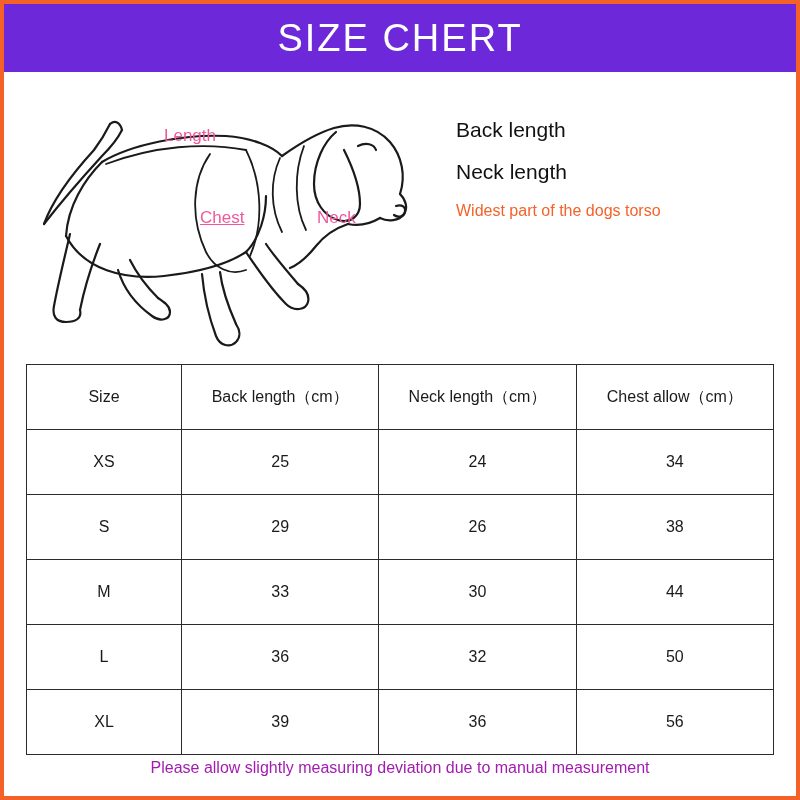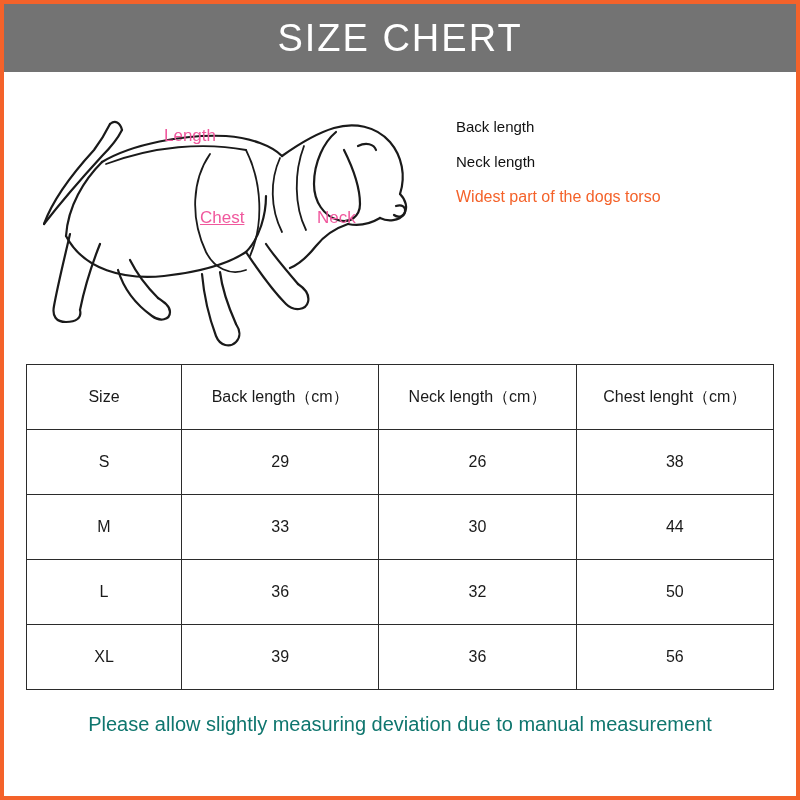--- a/index.html
+++ b/index.html
@@ -17,21 +17,21 @@
     position: relative;
     width: 800px;
     height: 800px;
     box-sizing: border-box;
     border: 4px solid #f4622a;
     background: #ffffff;
   }
   
   .header {
     height: 68px;
-    background: #737373;
+    background: #6d28d9;
     display: flex;
     align-items: center;
     justify-content: center;
   }
   .header-title {
     color: #ffffff;
     font-size: 38px;
     letter-spacing: 2px;
     font-weight: 400;
     font-family: "Liberation Sans", sans-serif;
@@ -67,21 +67,21 @@
   
   .legend {
     flex: 1;
     padding-top: 34px;
     padding-left: 12px;
   }
   .legend-block {
     margin-bottom: 18px;
   }
   .legend-title {
-    font-size: 15px;
+    font-size: 21px;
     color: #111111;
     font-weight: 400;
     margin-bottom: 4px;
     font-family: "Liberation Sans", sans-serif;
   }
   .legend-desc {
     font-size: 16px;
     color: #f4622a;
     font-family: "Liberation Sans", sans-serif;
   }
@@ -103,23 +103,23 @@
     color: #1a1a1a;
     height: 62px;
     font-family: Liberation Sans, sans-serif;
   }
   table.size-table th:first-child,
   table.size-table td:first-child {
     width: 152px;
   }
   .footer-note {
     text-align: center;
-    font-size: 20px;
-    color: #0f766e;
-    margin-top: 23px;
+    font-size: 16px;
+    color: #a21caf;
+    margin-top: 4px;
     font-family: "Liberation Sans", sans-serif;
   }
 </style>
 </head>
 <body>
 
 <div class="page">
 
   <div class="header">
     <div class="header-title">SIZE CHERT</div>
@@ -200,24 +200,30 @@
 
   </div>
 
   <div class="table-wrap">
     <table class="size-table">
       <thead>
         <tr>
           <th>Size</th>
           <th>Back length（cm）</th>
           <th>Neck length（cm）</th>
-          <th>Chest lenght（cm）</th>
+          <th>Chest allow（cm）</th>
         </tr>
       </thead>
       <tbody>
+        <tr>
+          <td>XS</td>
+          <td>25</td>
+          <td>24</td>
+          <td>34</td>
+        </tr>
         <tr>
           <td>S</td>
           <td>29</td>
           <td>26</td>
           <td>38</td>
         </tr>
         <tr>
           <td>M</td>
           <td>33</td>
           <td>30</td>

